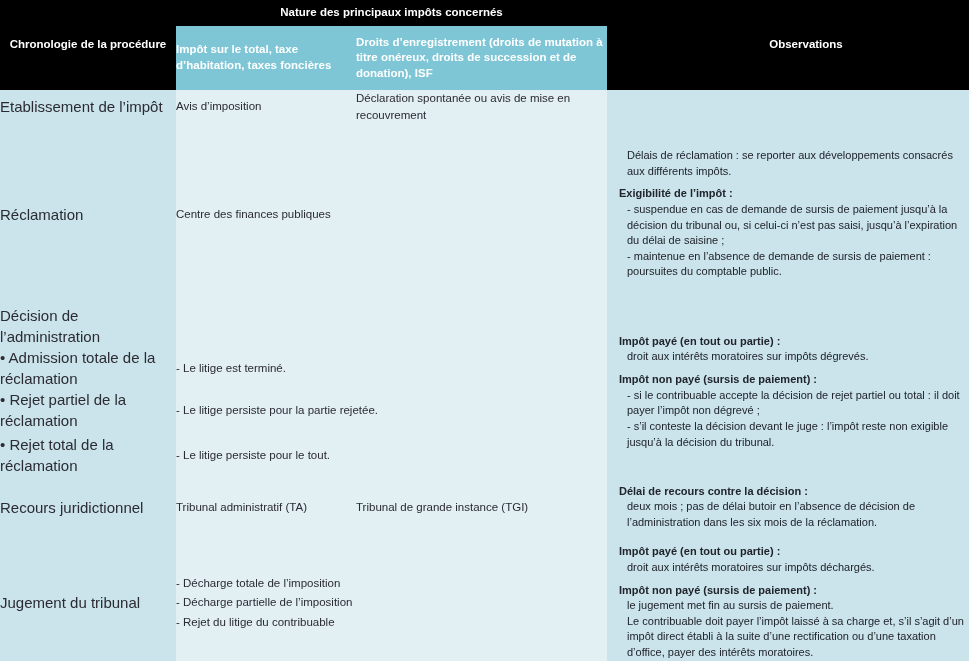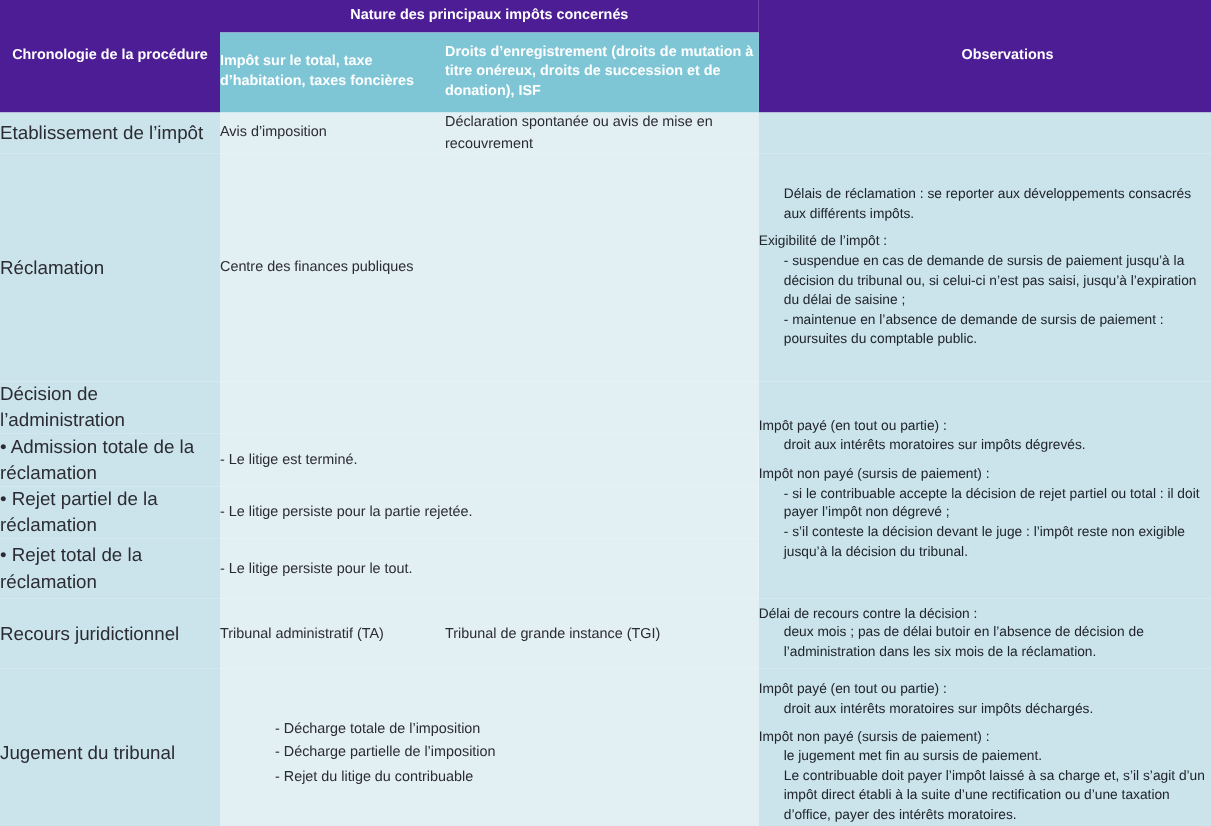--- a/index.html
+++ b/index.html
@@ -42,21 +42,21 @@
     table-layout: fixed;
   }
   table.synthese td, table.synthese th {
     vertical-align: middle;
     padding: 0;
     border: 0;
   }
 
   
   .hdr {
-    background: #4c1d95;
+    background: #000000;
     color: #ffffff;
     text-align: center;
     font-size: 11.5px;
     font-weight: bold;
     border-right: 2px solid #ffffff;
     border-bottom: 2px solid #ffffff;
     padding: 6px 8px;
     line-height: 1.35;
   }
   .hdr.last { border-right: 0; padding-left: 36px; }
@@ -96,25 +96,25 @@
     background: #cbe3ea;
     color: #20242c;
     font-size: 11px;
     border-bottom: 2px solid #ffffff;
     padding: 7px 10px 7px 8px;
     line-height: 1.42;
     vertical-align: top;
   }
   .c4.mid { vertical-align: middle; }
 
-  .obs-strong { font-weight: normal; display: block; }
+  .obs-strong { font-weight: bold; display: block; padding-left: 12px; }
   .obs-line   { display: block; padding-left: 20px; }
   .obs-gap    { height: 7px; }
 
-  .stack span { display: block; margin: 3px 0; padding-left: 44px; }
+  .stack span { display: block; margin: 3px 0; }
   .mid { vertical-align: middle; }
 </style>
 </head>
 <body>
 
 <div id="sheet">
 
 
   <table class="synthese">
     <colgroup>

